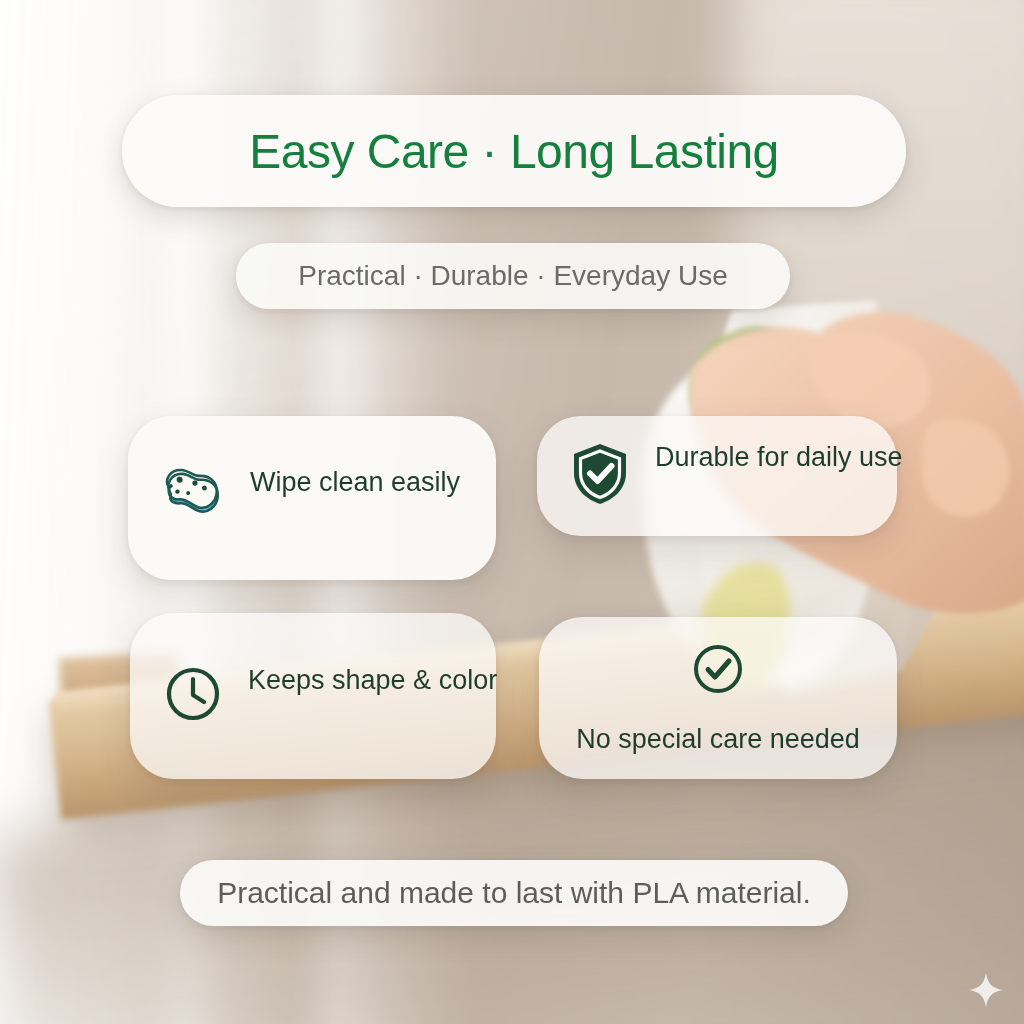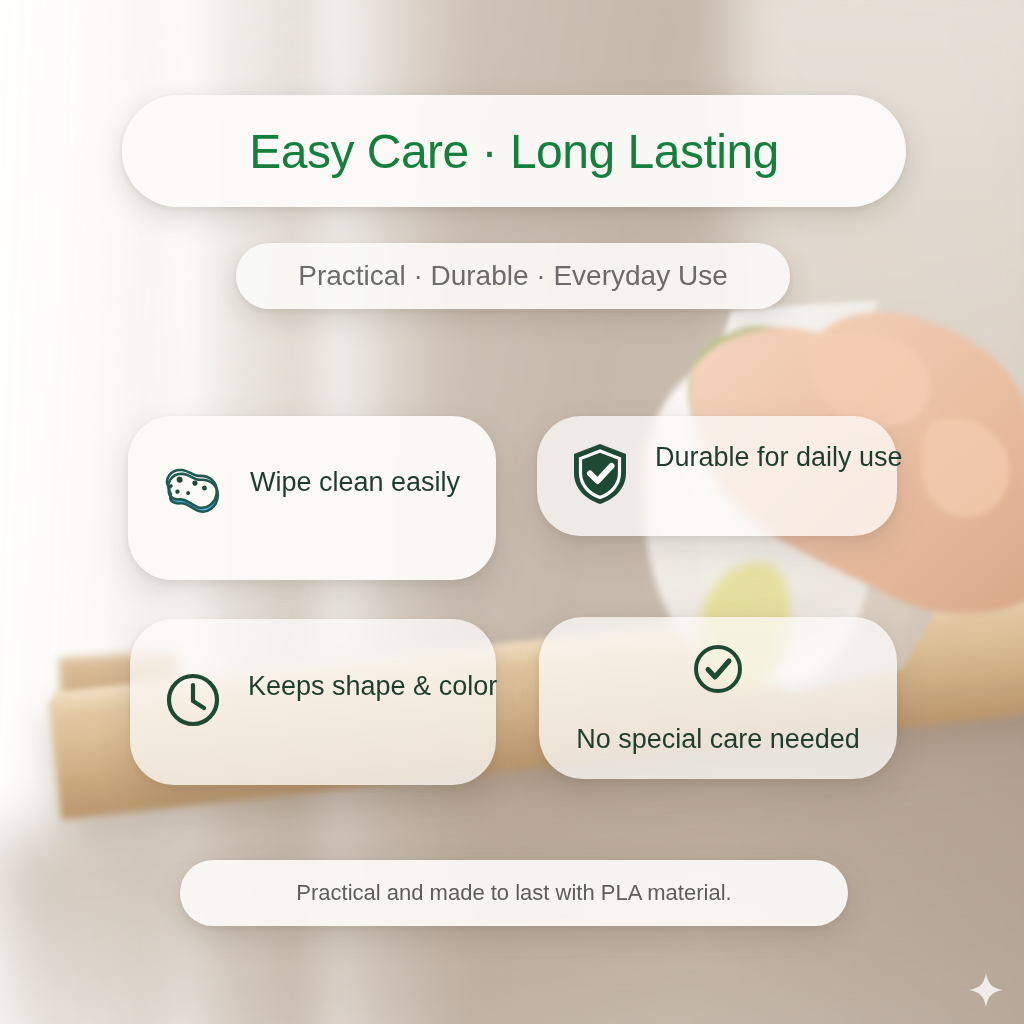--- a/index.html
+++ b/index.html
@@ -133,28 +133,28 @@
   .card.glass{background:rgba(252,251,249,.74);backdrop-filter:blur(6px);}
   .card .row{display:flex;gap:26px;padding-left:34px;}
   .card .stack{
     display:flex;flex-direction:column;align-items:center;justify-content:center;
     width:100%;gap:24px;
   }
   .card-label{font-size:27px;color:#1f3d2d;white-space:nowrap;}
 
   #card-wipe  {left:128px;top:416px;width:368px;height:164px;}
   #card-durable{left:537px;top:416px;width:360px;height:120px;}
-  #card-shape {left:130px;top:613px;width:366px;height:166px;margin-top:6px;}
+  #card-shape {left:130px;top:613px;width:366px;height:166px;}
   #card-nocare{left:539px;top:617px;width:358px;height:162px;}
 
   .footer-pill{
     left:180px;top:860px;width:668px;height:66px;border-radius:33px;
     background:rgba(251,250,247,.93);justify-content:center;
   }
-  .footer-text{font-size:22px;color:#5d5d5d;white-space:nowrap;text-align:right;}
+  .footer-text{font-size:30px;color:#5d5d5d;white-space:nowrap;text-align:right;}
 
   .sparkle{position:absolute;left:968px;top:972px;width:36px;height:36px;opacity:.85;}
   .icon{flex:0 0 auto;display:block;}
 </style>
 </head>
 <body>
 
 <div id="stage">
 
   <div class="bg">

